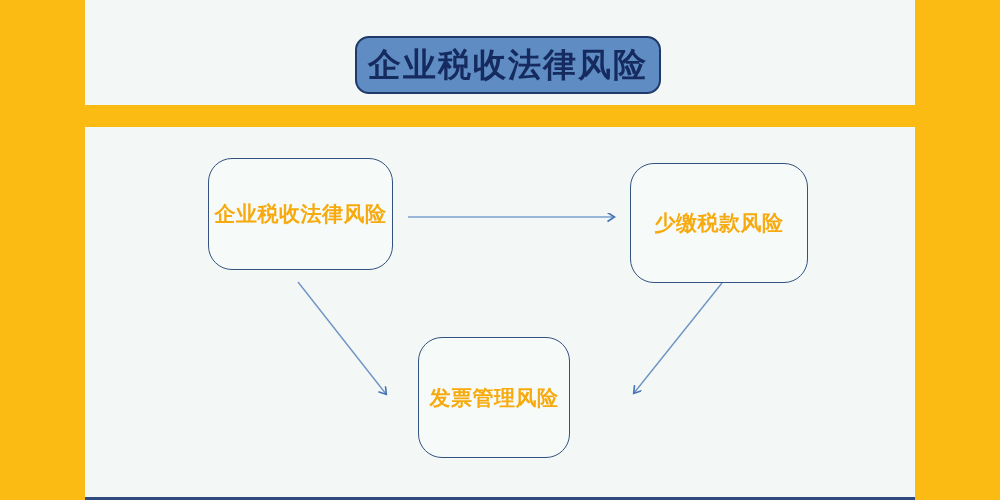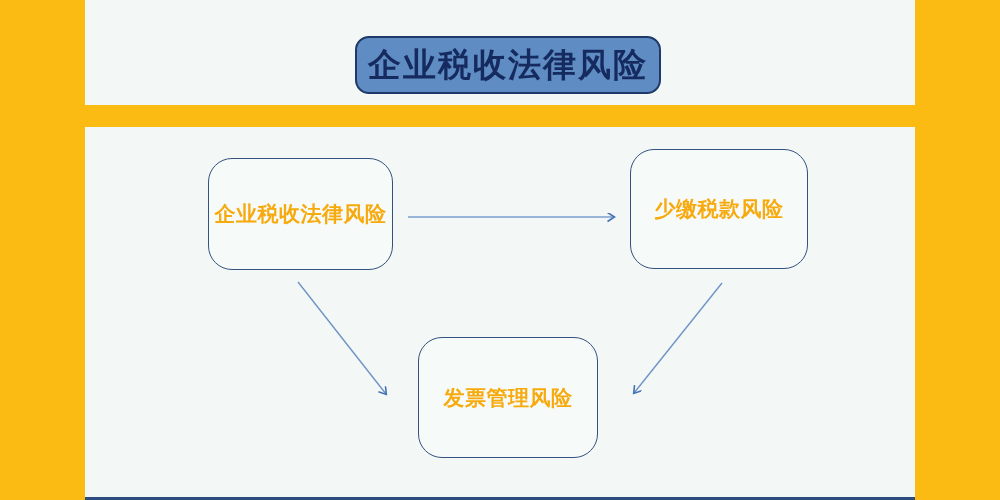--- a/index.html
+++ b/index.html
@@ -26,22 +26,22 @@
   .node{
     position:absolute;background:#F6FAF8;border:1.4px solid #33527F;
     border-radius:24px;display:flex;align-items:center;justify-content:center;
     box-sizing:border-box;
   }
   .node-label{
     color:#F7AA0E;font-size:21px;font-weight:bold;letter-spacing:0.5px;
     white-space:nowrap;
   }
   .node-overpaid{left:208px;top:158px;width:185px;height:112px;}
-  .node-underpaid{left:630px;top:149px;width:178px;height:120px;}
-  .node-invoice{left:418px;top:337px;width:180px;height:121px;}
+  .node-underpaid{left:630px;top:163px;width:178px;height:120px;}
+  .node-invoice{left:418px;top:337px;width:152px;height:121px;}
   .arrow-layer{position:absolute;left:0;top:0;width:1000px;height:500px;pointer-events:none;}
   .bottom-bar{
     position:absolute;left:85px;top:497px;width:830px;height:3px;background:#2D4B7E;
   }
 </style>
 </head>
 <body>
 
 <div class="panel panel-top"></div>
 <div class="panel panel-main"></div>

